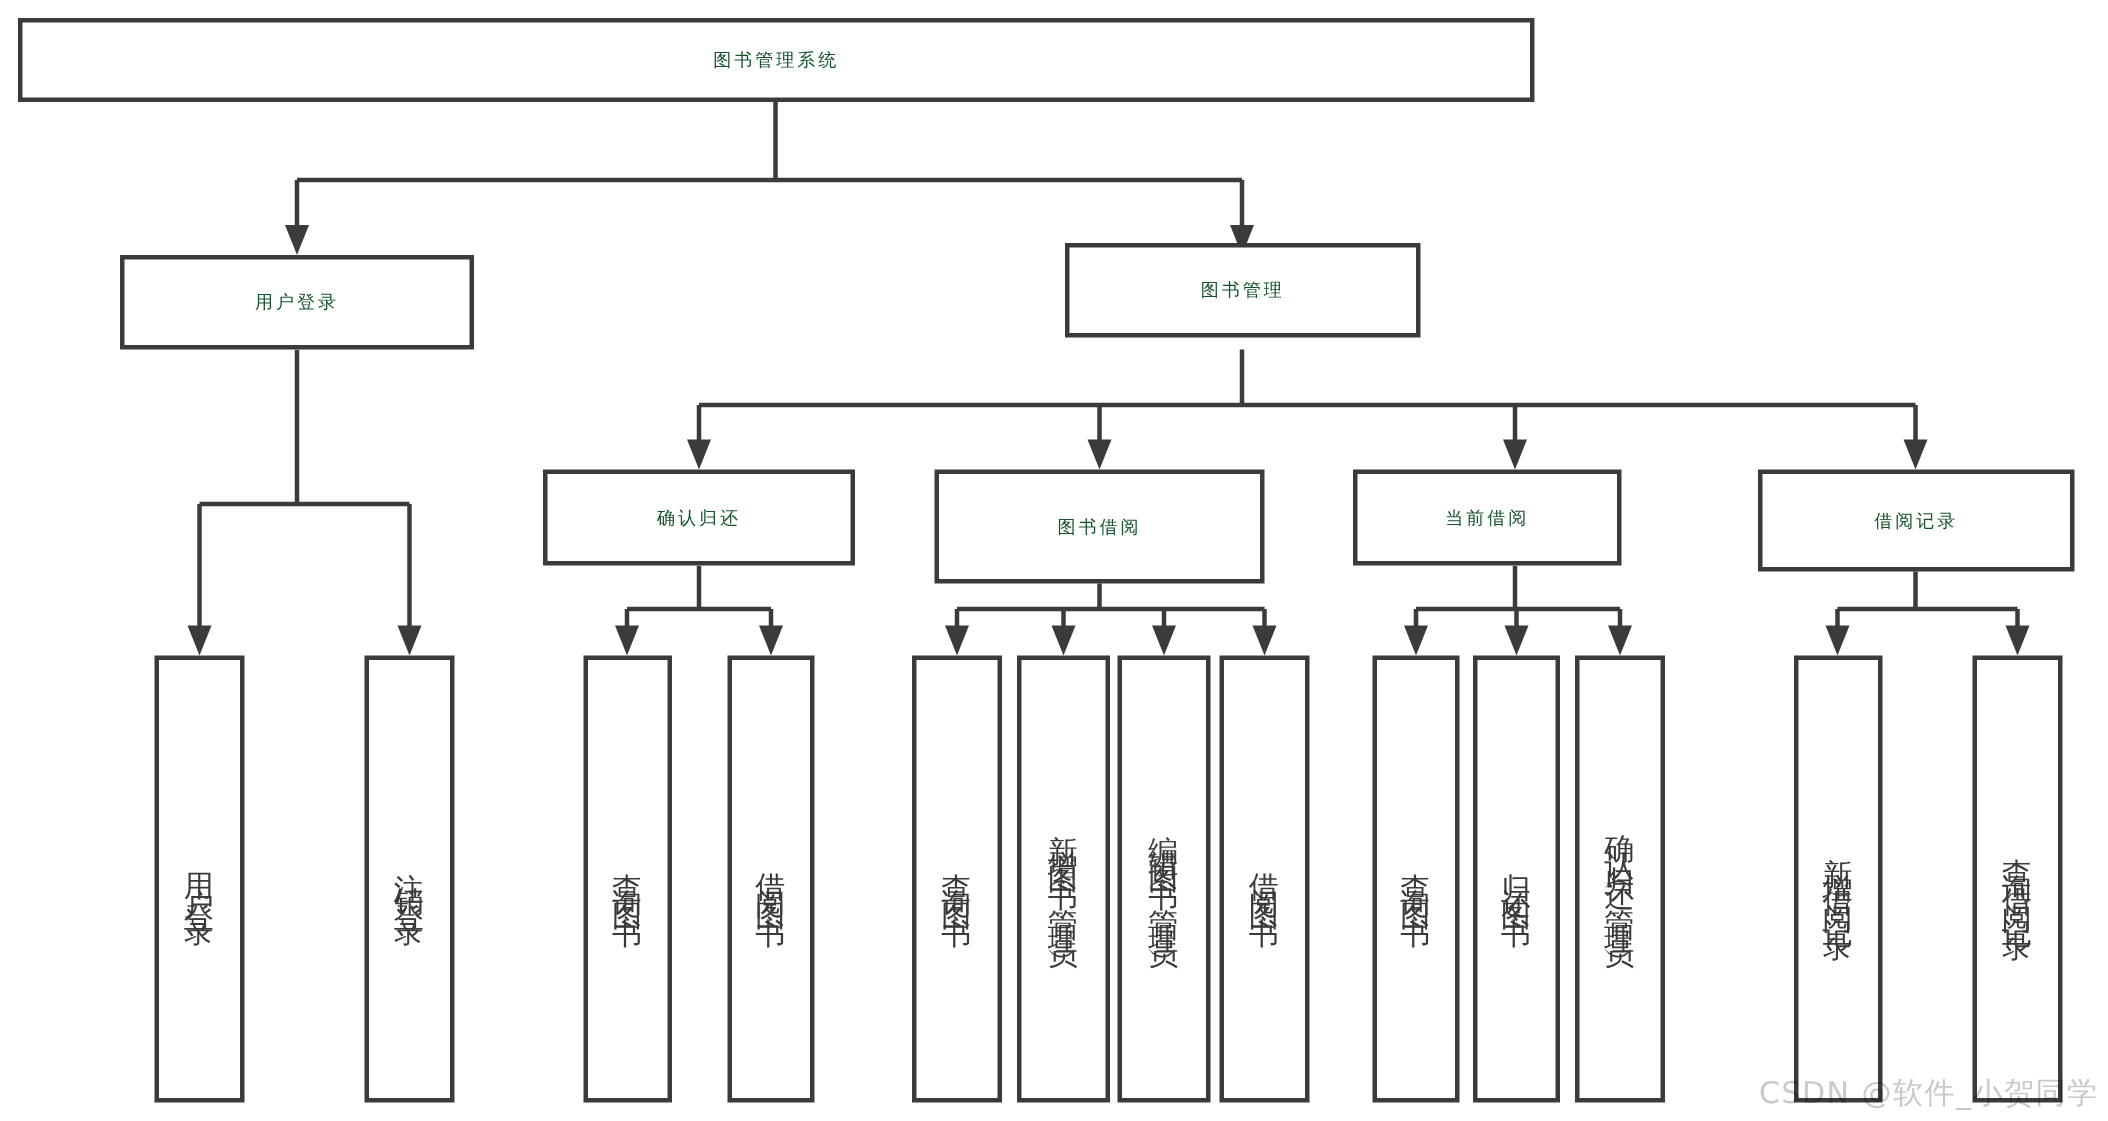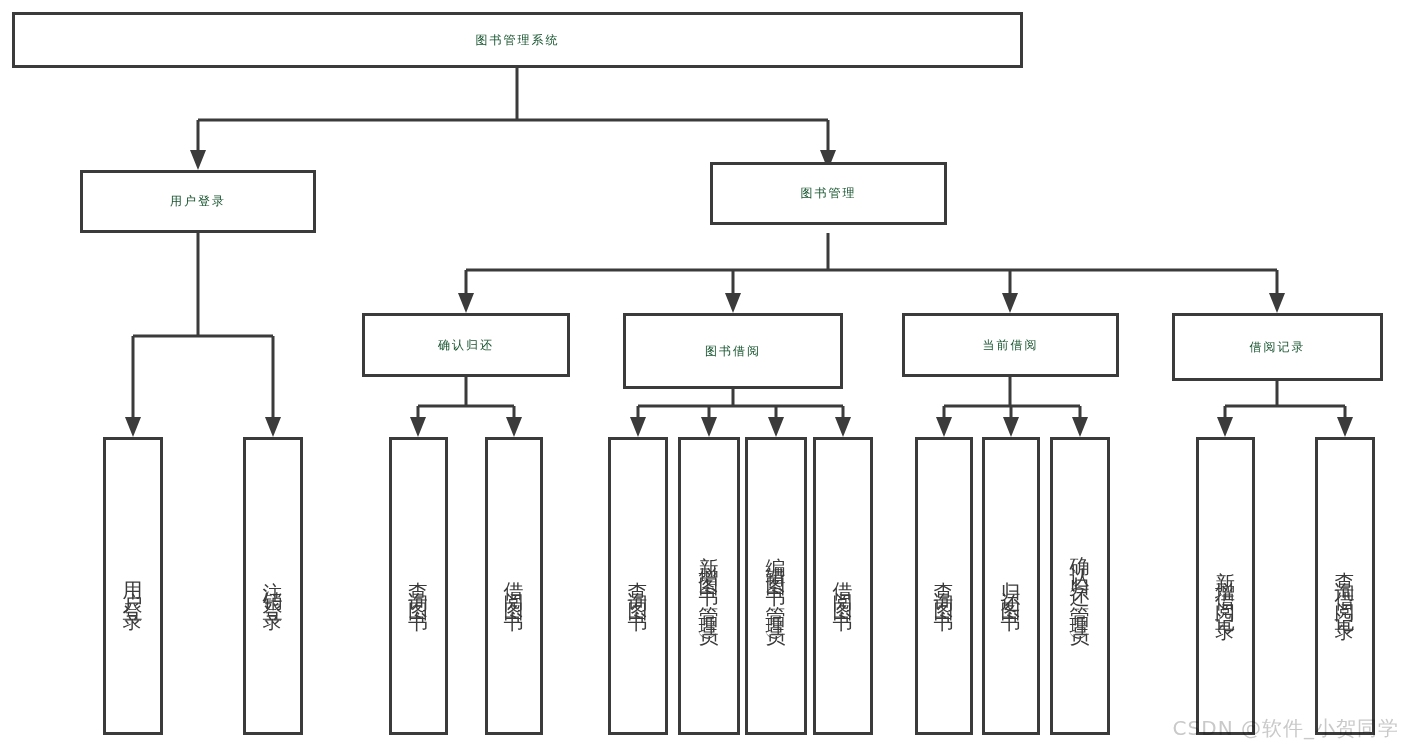--- a/index.html
+++ b/index.html
@@ -102,21 +102,21 @@
     </g>
   </svg>
 
   <div class="node hbox" style="left:12px;top:12px;width:1011px;height:56px">图书管理系统</div>
 
   <div class="node hbox" style="left:80px;top:170px;width:236px;height:63px">用户登录</div>
   <div class="node hbox" style="left:710px;top:162px;width:237px;height:63px">图书管理</div>
 
   <div class="node hbox" style="left:362px;top:313px;width:208px;height:64px">确认归还</div>
   <div class="node hbox" style="left:623px;top:313px;width:220px;height:76px">图书借阅</div>
-  <div class="node hbox" style="left:902px;top:313px;width:217px;height:64px">当前借阅</div>
+  <div class="node hbox" style="left:902px;top:313px;width:179px;height:64px">当前借阅</div>
   <div class="node hbox" style="left:1172px;top:313px;width:211px;height:68px">借阅记录</div>
 
   <div class="node vbox" style="left:103px;top:437px;width:60px;height:298px">
     <span class="vtext">用户登录</span>
   </div>
   <div class="node vbox" style="left:243px;top:437px;width:60px;height:298px">
     <span class="vtext">注销登录</span>
   </div>
 
   <div class="node vbox" style="left:389px;top:437px;width:59px;height:298px">

